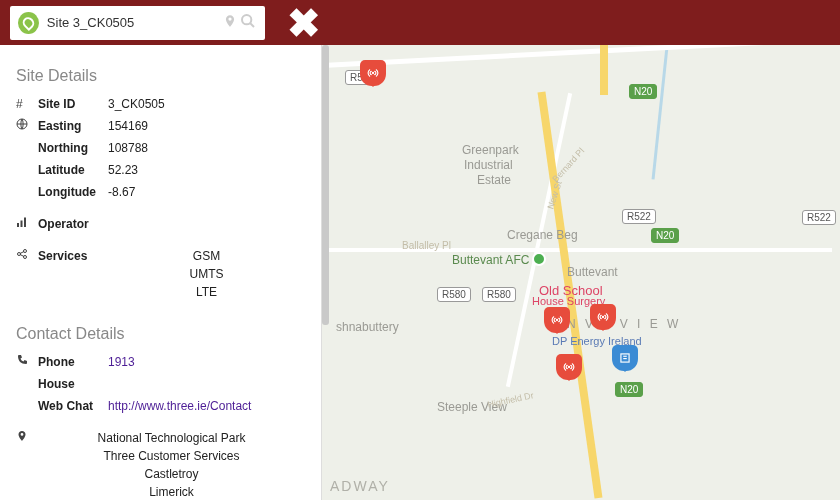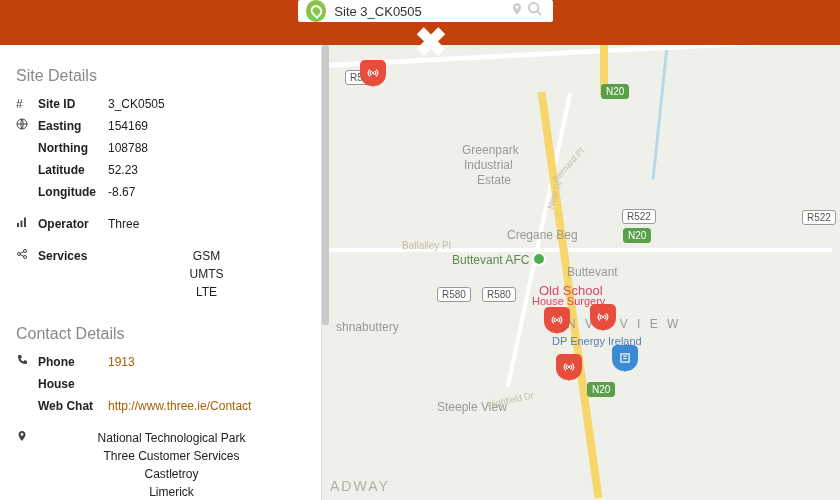--- a/index.html
+++ b/index.html
@@ -1,52 +1,52 @@
 <!DOCTYPE html>
 <html><head>
 <meta charset="utf-8">
 <style>
 * { margin: 0; padding: 0; box-sizing: border-box; font-family: Arial, Helvetica, sans-serif; }
 html, body { width: 840px; height: 500px; overflow: hidden; }
 .app { display: flex; width: 100%; height: 100%; position: relative; }
 
 
-.topbar { position: absolute; top: 0; left: 0; right: 0; height: 45px; background: #c2410c; z-index: 10; display: flex; align-items: center; flex-direction: column; }
+.topbar { position: absolute; top: 0; left: 0; right: 0; height: 45px; background: #7f1d1d; z-index: 10; display: flex; align-items: center; }
 .search-wrap { display: flex; align-items: center; background: #fff; height: 34px; margin: 0 0 0 10px; width: 255px; border-radius: 2px; }
 .search-logo { width: 22px; height: 22px; margin: 0 8px; background: #8bc34a; border-radius: 50%; position: relative; }
 .search-logo::after { content: ''; position: absolute; inset: 5px; border: 2px solid #fff; border-radius: 50% 50% 50% 0; transform: rotate(-45deg); }
 .search-input { flex: 1; border: none; outline: none; font-size: 13px; color: #333; }
 .search-pin { width: 18px; color: #ccc; }
 .search-mag { width: 18px; color: #ccc; margin-right: 8px; }
 .close-x { color: #fff; font-size: 40px; font-weight: bold; margin-left: 22px; cursor: pointer; line-height: 1; }
 
 
 .panel { width: 322px; height: 100%; background: #fff; padding-top: 55px; overflow-y: auto; border-right: 1px solid #ddd; z-index: 5; }
 .panel-inner { padding: 0 16px 10px 16px; }
 .section-title { color: #888; font-size: 16px; font-weight: normal; margin: 12px 0 10px 0; }
 .row { display: flex; font-size: 12px; color: #333; line-height: 1.5; margin-bottom: 4px; }
 .row-icon { width: 22px; color: #444; font-size: 12px; }
 .row-label { width: 70px; font-weight: bold; color: #222; }
 .row-value { flex: 1; color: #222; }
-.row-value a, .link { color: #a16207; text-decoration: none; cursor: pointer; }
+.row-value a, .link { color: #4c1d95; text-decoration: none; cursor: pointer; }
 .multi { display: block; text-align: center; }
 .divider { height: 10px; }
 
 
 .scrollbar-fake { position:absolute; left:322px; top:45px; width:7px; height:280px; background:#c9c9c9; border-radius:3px; z-index:6; }
 
 
 .map { flex: 1; height: 100%; background: #eef0e9; position: relative; overflow: hidden; }
 .road { position:absolute; background:#fff; }
 .yellow-road { position:absolute; background:#f7d66b; }
 .place { position:absolute; font-size:12px; color:#9a9a94; white-space:nowrap; }
 .place.blue { color:#5a7ab5; }
 .place.green { color:#5a8a4e; }
 .shield { position:absolute; background:#fff; border:1px solid #999; border-radius:3px; font-size:10px; padding:1px 4px; color:#555; }
-.shield.g { background:#5aa04a; color:#fff; border-color:#5aa04a; }
+.shield.g { background:#5aa04a; color:#fff; border-color:#5aa04a;margin-left:28px; }
 .marker { position:absolute; width:26px; height:26px; background:#e74c3c; border-radius:5px 5px 12px 12px; display:flex; align-items:center; justify-content:center; }
 .marker::after { content:''; position:absolute; bottom:-7px; left:7px; border:6px solid transparent; border-top-color:#e74c3c; }
 .marker svg { stroke:#fff; }
 .marker.blue { background:#3b8bd4; }
 .marker.blue::after { border-top-color:#3b8bd4; }
 .poi-pin { position:absolute; width:14px; height:14px; background:#4caf50; border-radius:50%; border:2px solid #fff; }
 .river { position:absolute; width:3px; height:200px; background:#b8d8e8; transform:rotate(6deg); }
 .bottom-label { position:absolute; bottom:6px; left:8px; font-size:14px; color:#b0b0a8; letter-spacing:2px; }
 </style>
 </head>
@@ -112,21 +112,20 @@
       <div class="divider"></div>
       <div class="row">
         <div class="row-icon">
           <svg width="12" height="12" viewBox="0 0 24 24" fill="#444">
               <rect x="2" y="14" width="4" height="8"></rect>
               <rect x="9" y="9" width="4" height="13"></rect>
               <rect x="16" y="3" width="4" height="19"></rect>
             </svg>
         </div>
         <div class="row-label">Operator</div>
-        <div class="row-value">Three</div>
       </div>
 
       <div class="divider"></div>
       <div class="row">
         <div class="row-icon">
           <svg width="12" height="12" viewBox="0 0 24 24" fill="none" stroke="#444" stroke-width="2">
               <circle cx="6" cy="12" r="3"></circle>
               <circle cx="18" cy="6" r="3"></circle>
               <circle cx="18" cy="18" r="3"></circle>
               <line x1="8" y1="11" x2="16" y2="7"></line>

